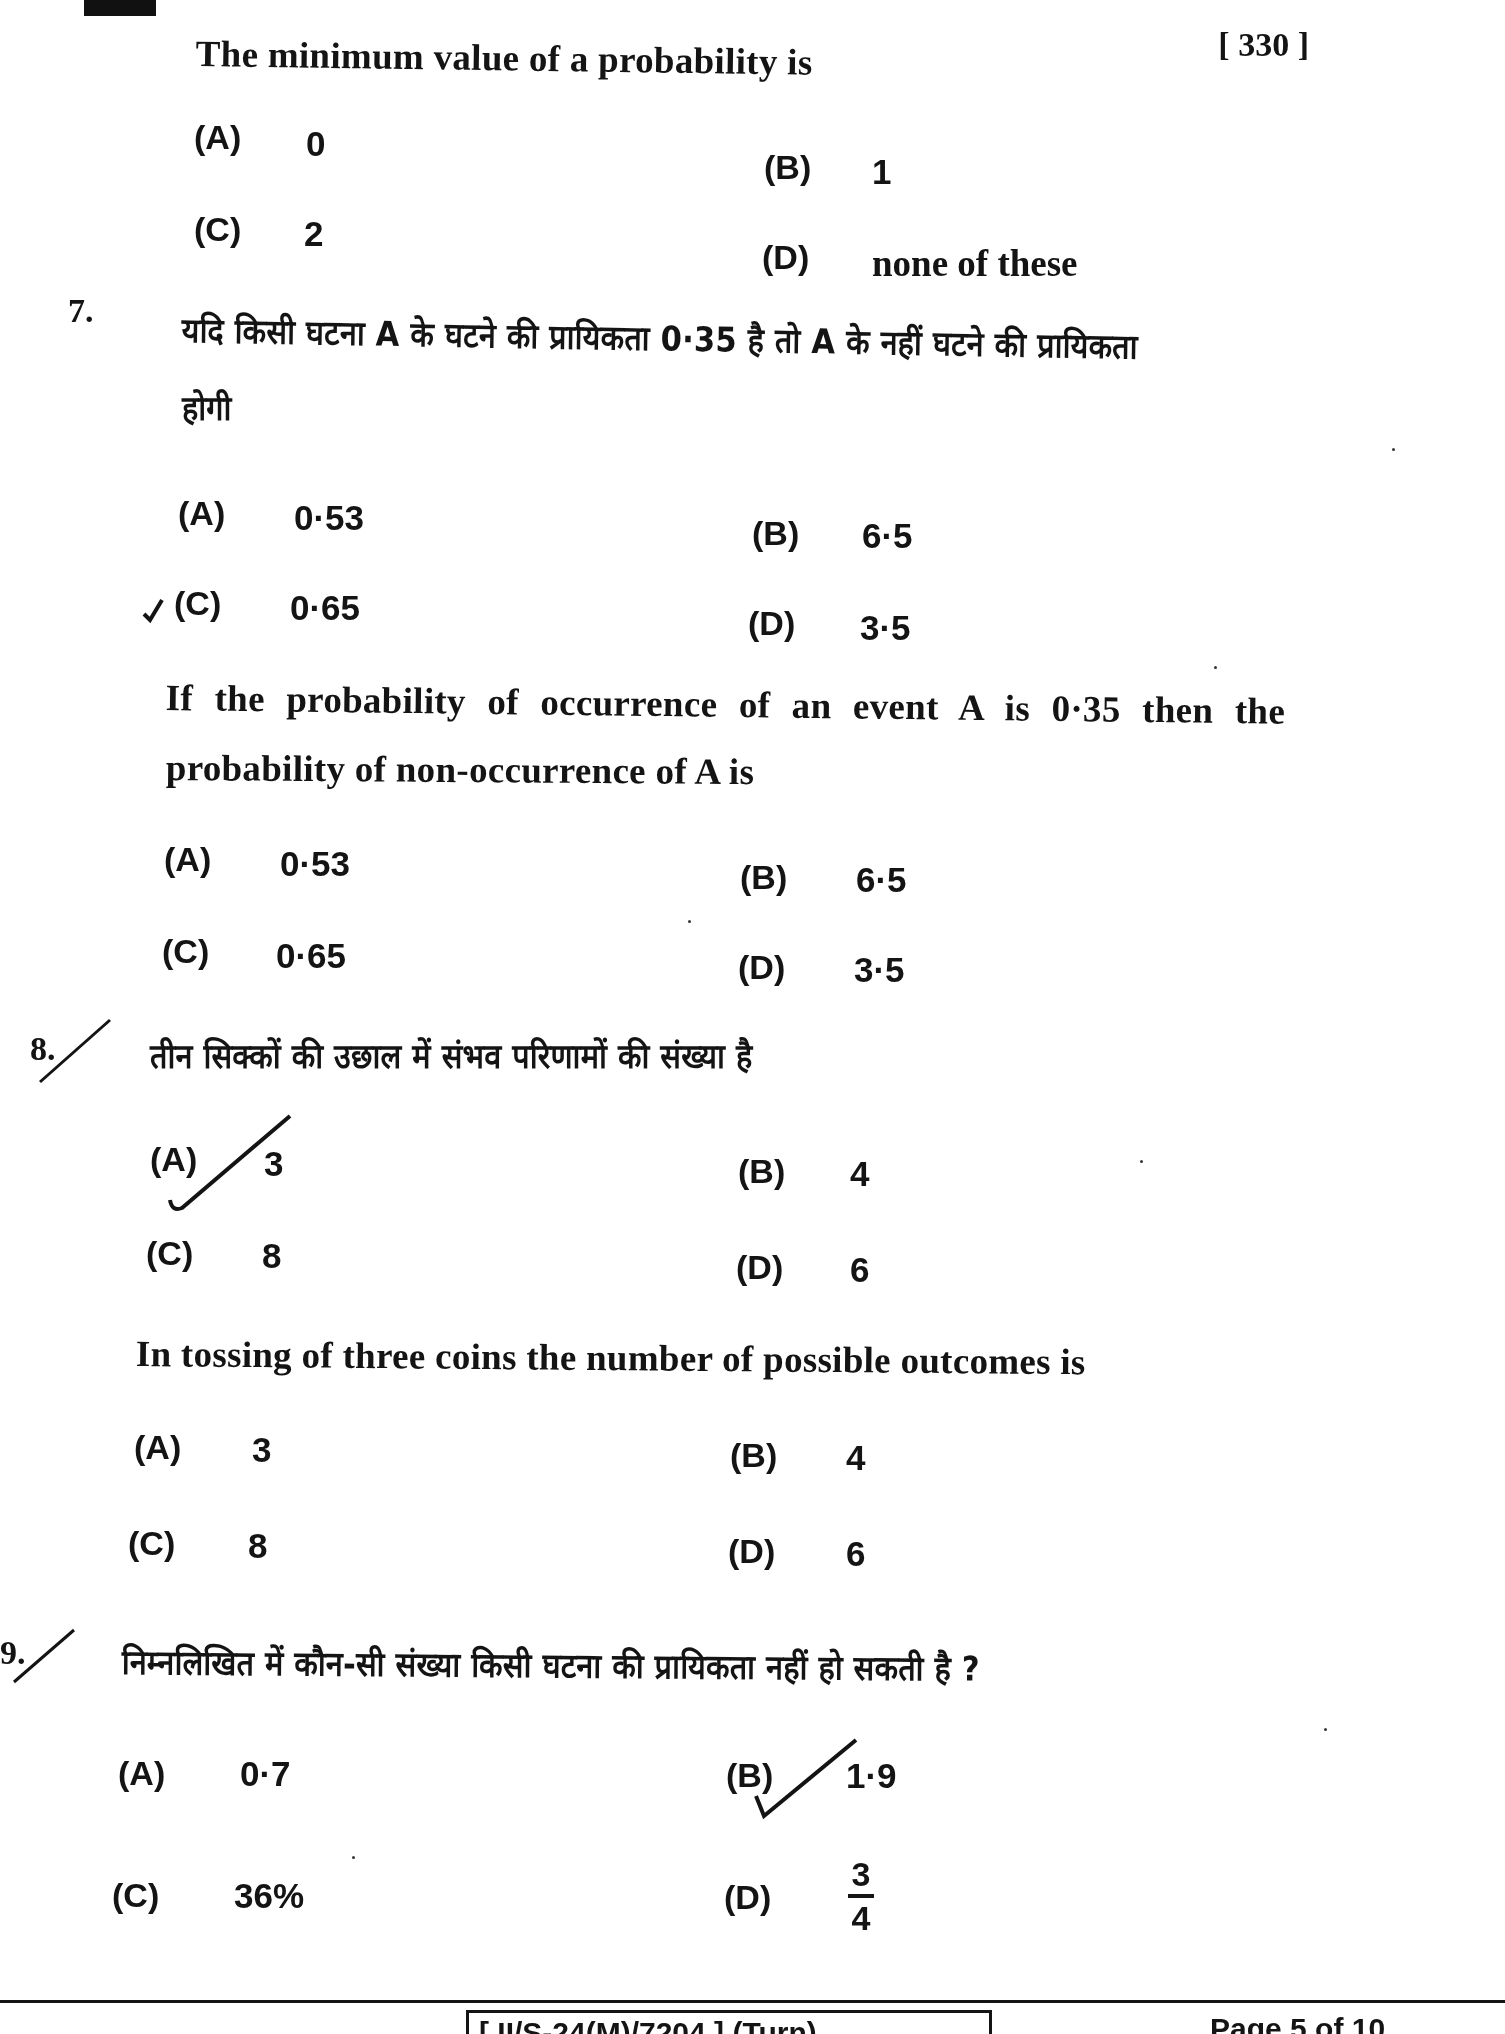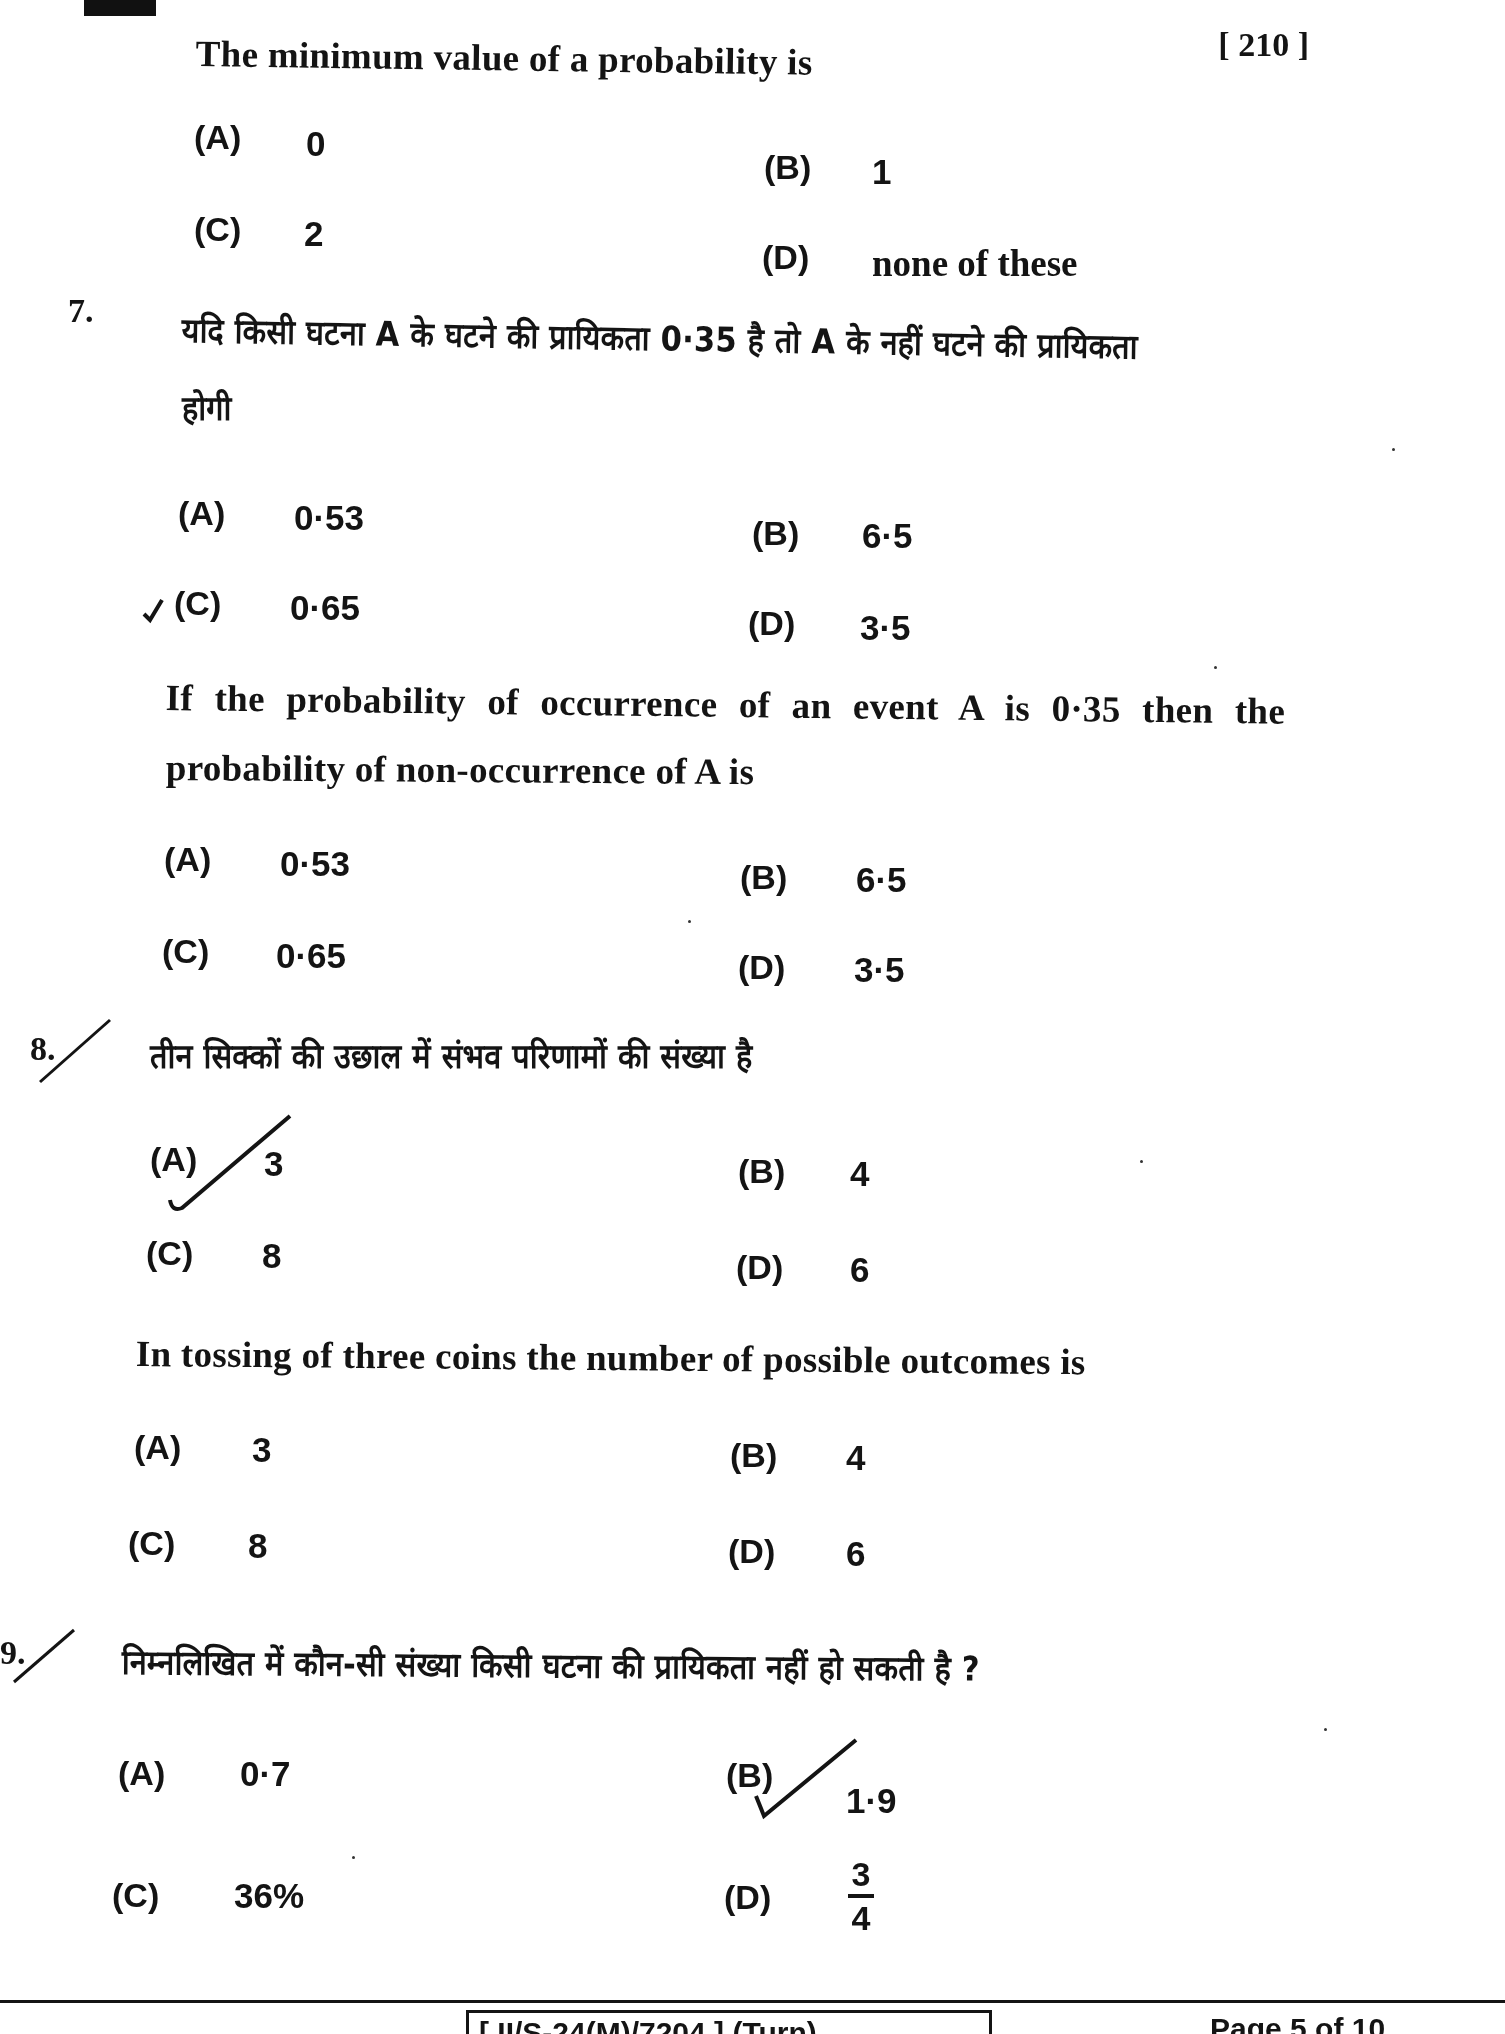--- a/index.html
+++ b/index.html
@@ -22,21 +22,21 @@
   .frac .bar { width: 26px; height: 4px; background: #141414; margin: 2px 0; }
   .footer-rule { position: absolute; left: 0; top: 2000px; width: 1505px; height: 3px; background: #141414; }
   .footer-box { position: absolute; left: 466px; top: 2010px; width: 510px; height: 40px; border: 3px solid #141414; border-bottom: none; font-family: "Liberation Sans", sans-serif; font-weight: bold; font-size: 30px; padding-left: 10px; line-height: 40px; overflow: hidden; }
   .footer-page { position: absolute; left: 1210px; top: 2012px; font-family: "Liberation Sans", sans-serif; font-weight: bold; font-size: 30px; }
   .dot { position: absolute; width: 3px; height: 3px; background: #333; border-radius: 50%; }
 </style>
 </head>
 <body>
 
 <div class="corner-block"></div>
-<div class="page-num">[ 210 ]</div>
+<div class="page-num">[ 330 ]</div>
 
 <section>
   <div class="abs q-text-en" style="left:196px; top:32px; transform:rotate(0.8deg); transform-origin:left top;">The minimum value of a probability is</div>
   <div class="abs opt-label" style="left:194px; top:118px;">(A)</div>
   <div class="abs opt-val" style="left:306px; top:124px;">0</div>
   <div class="abs opt-label" style="left:764px; top:148px;">(B)</div>
   <div class="abs opt-val" style="left:872px; top:152px;">1</div>
   <div class="abs opt-label" style="left:194px; top:210px;">(C)</div>
   <div class="abs opt-val" style="left:304px; top:214px;">2</div>
   <div class="abs opt-label" style="left:762px; top:238px;">(D)</div>
@@ -110,21 +110,21 @@
     <path d="M14 56 L74 4" stroke="#141414" stroke-width="3" fill="none"></path>
   </svg>
   <div class="abs q-text-hi" style="left:122px; top:1638px; transform:scaleX(0.9) rotate(0.4deg);">निम्नलिखित में कौन-सी संख्या किसी घटना की प्रायिकता नहीं हो सकती है ?</div>
 
   <div class="abs opt-label" style="left:118px; top:1754px;">(A)</div>
   <div class="abs opt-val" style="left:240px; top:1754px;">0·7</div>
   <div class="abs opt-label" style="left:726px; top:1756px;">(B)</div>
   <svg class="tick" style="left:752px; top:1736px;" width="110" height="84" viewBox="0 0 110 84">
     <path d="M4 60 L12 80 L104 4" stroke="#141414" stroke-width="4" fill="none"></path>
   </svg>
-  <div class="abs opt-val" style="left:846px; top:1756px;margin-top:25px;">1·9</div>
+  <div class="abs opt-val" style="left:846px; top:1756px;">1·9</div>
   <div class="abs opt-label" style="left:112px; top:1876px;">(C)</div>
   <div class="abs opt-val" style="left:234px; top:1876px;">36%</div>
   <div class="abs opt-label" style="left:724px; top:1878px;">(D)</div>
   <div class="frac" style="left:848px; top:1856px;">
     <span>3</span>
     <span class="bar"></span>
     <span>4</span>
   </div>
 </section>
 

